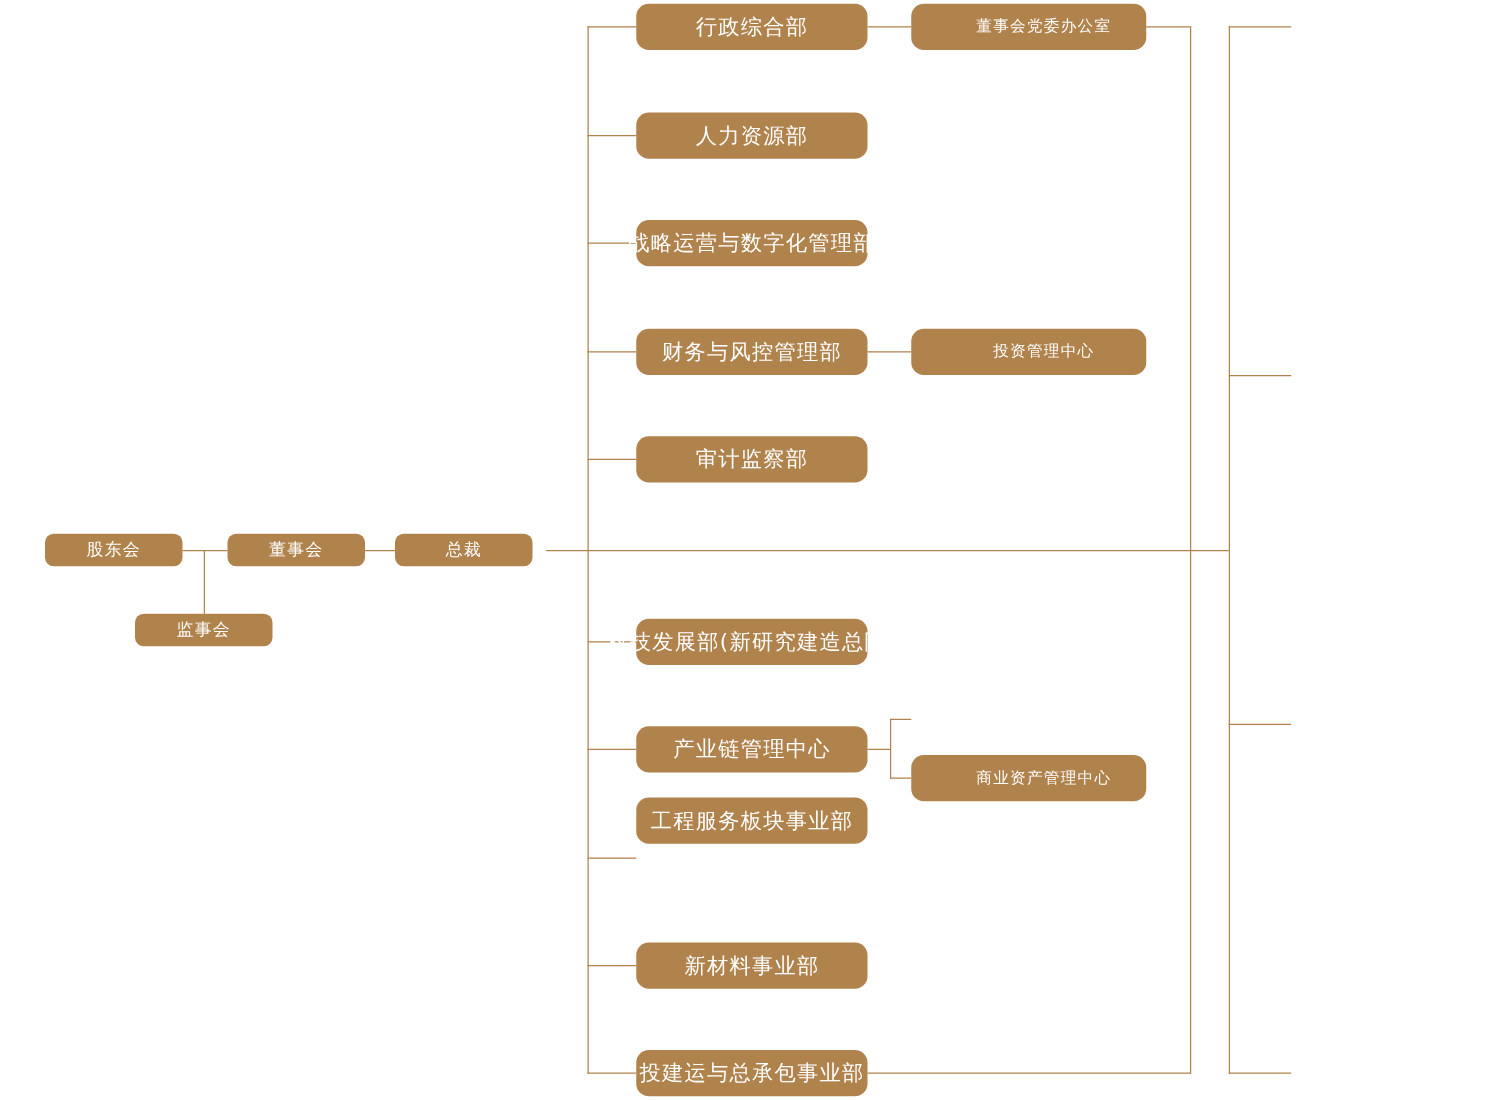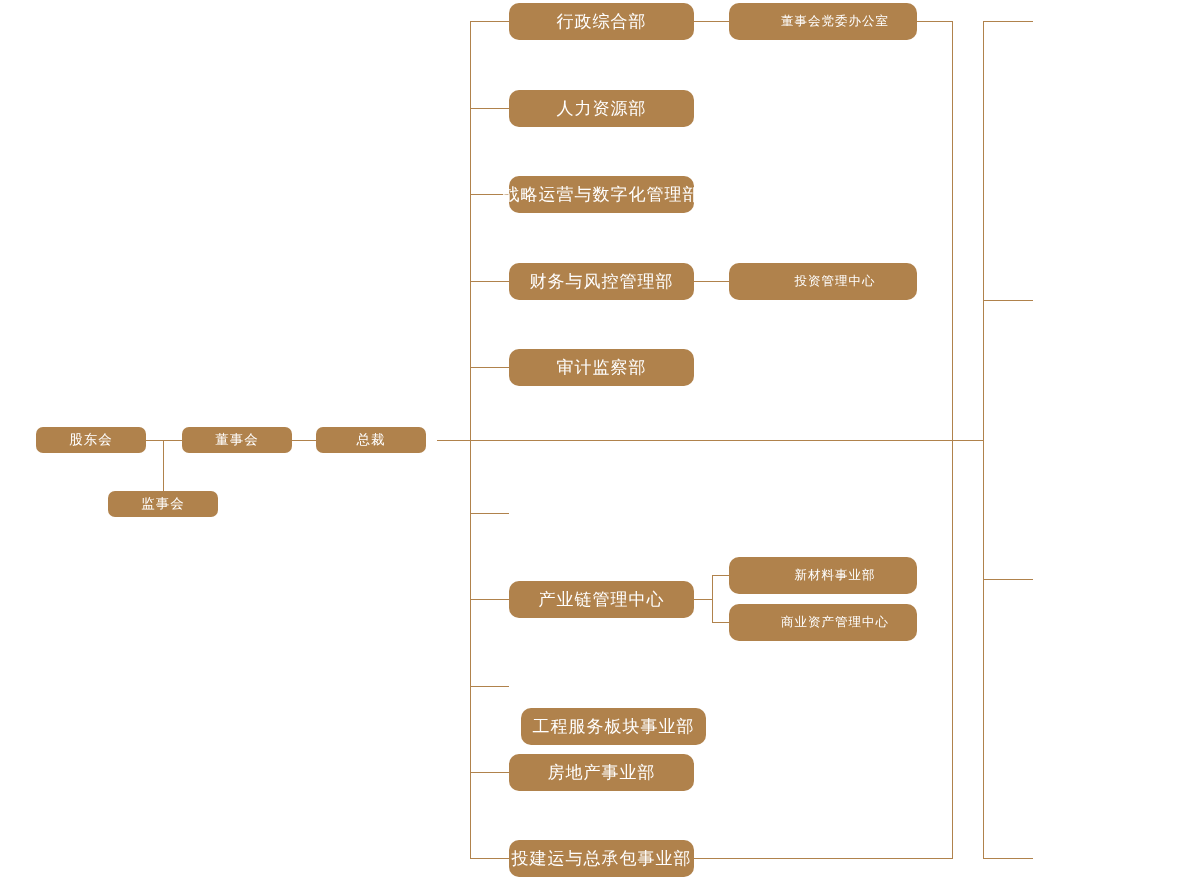--- a/index.html
+++ b/index.html
@@ -68,40 +68,40 @@
   <div class="hline" style="left:470px;top:599px;width:39px;"></div>
   <div class="hline" style="left:470px;top:686px;width:39px;"></div>
   <div class="hline" style="left:470px;top:772px;width:39px;"></div>
   <div class="hline" style="left:470px;top:858px;width:39px;"></div>
 
   <div class="node dept" style="left:509px;top:3px;">行政综合部</div>
   <div class="node dept" style="left:509px;top:90px;">人力资源部</div>
   <div class="node dept" style="left:509px;top:176px;">战略运营与数字化管理部</div>
   <div class="node dept" style="left:509px;top:263px;">财务与风控管理部</div>
   <div class="node dept" style="left:509px;top:349px;">审计监察部</div>
+  <div class="node dept" style="left:509px;top:495px;">科技发展部(新研究建造总院)</div>
   <div class="node dept" style="left:509px;top:581px;">产业链管理中心</div>
-  <div class="node dept" style="left:509px;top:708px;margin-left:12px;">工程服务板块事业部</div>
-  <div class="node dept" style="left:509px;top:754px;">房地产事业部</div>
+  <div class="node dept" style="left:509px;top:638px;">工程服务板块事业部</div>
+  <div class="node dept" style="left:509px;top:754px;">新材料事业部</div>
   <div class="node dept" style="left:509px;top:840px;">投建运与总承包事业部</div>
 
   <div class="hline" style="left:694px;top:21px;width:35px;"></div>
   <div class="hline" style="left:917px;top:21px;width:35px;"></div>
 
   <div class="hline" style="left:694px;top:281px;width:35px;"></div>
 
   <div class="hline" style="left:694px;top:599px;width:18px;"></div>
   <div class="vline" style="left:712px;top:575px;height:48px;"></div>
   <div class="hline" style="left:712px;top:575px;width:17px;"></div>
   <div class="hline" style="left:712px;top:622px;width:17px;"></div>
 
   <div class="hline" style="left:694px;top:858px;width:258px;"></div>
 
   <div class="node sub" style="left:729px;top:3px;">董事会党委办公室</div>
   <div class="node sub" style="left:729px;top:263px;">投资管理中心</div>
-  <div class="node sub" style="left:729px;top:557px;">新材料事业部</div>
   <div class="node sub" style="left:729px;top:604px;">商业资产管理中心</div>
 
   <div class="vline" style="left:952px;top:21px;height:838px;"></div>
   <div class="vline" style="left:983px;top:21px;height:838px;"></div>
   <div class="hline" style="left:983px;top:21px;width:50px;"></div>
   <div class="hline" style="left:983px;top:300px;width:50px;"></div>
   <div class="hline" style="left:983px;top:579px;width:50px;"></div>
   <div class="hline" style="left:983px;top:858px;width:50px;"></div>
 
 </div>

